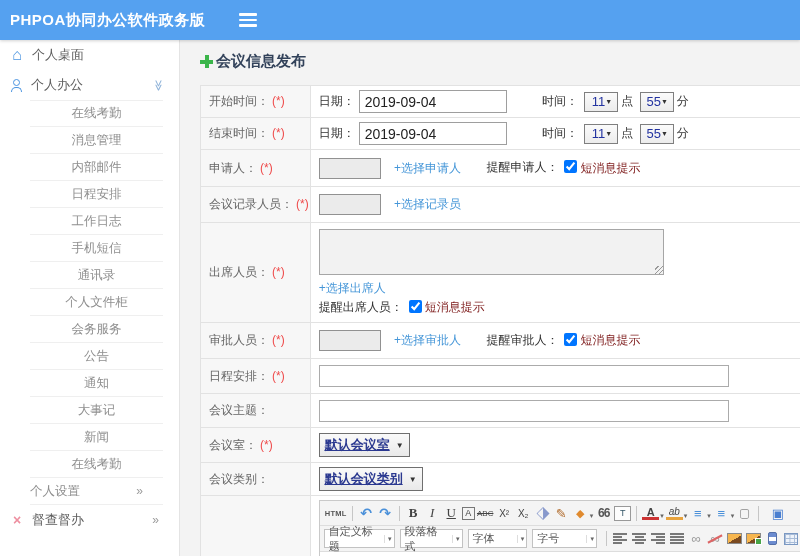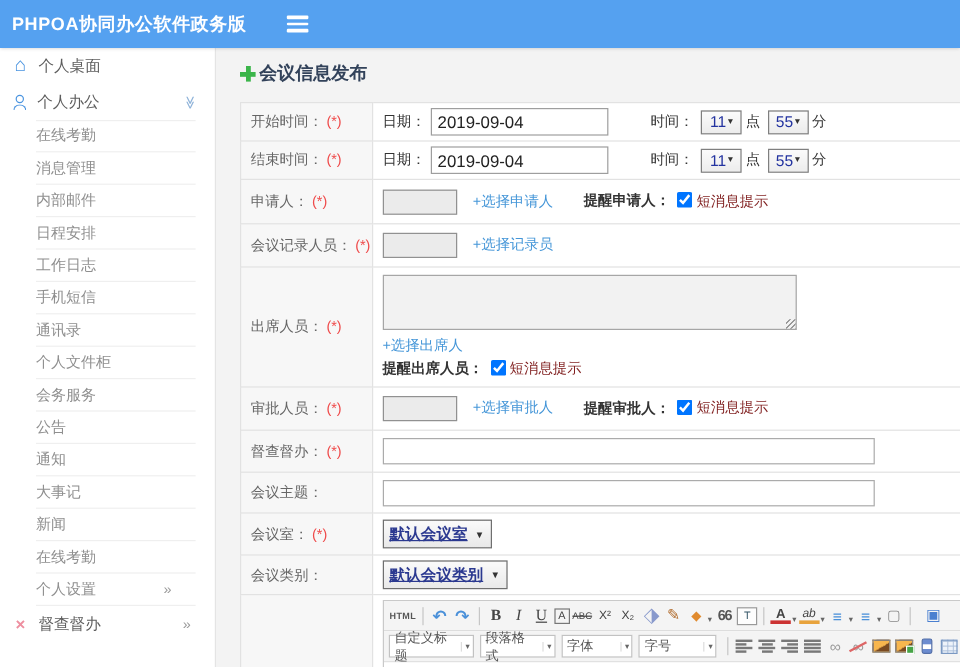--- a/index.html
+++ b/index.html
@@ -26,21 +26,21 @@
   .side-top { display:flex; align-items:center; height:30px; padding:0 14px 0 10px; font-size:13px; color:#5d5d5d; cursor:pointer; }
   .side-top .txt { margin-left:8px; }
   .home-glyph { color:#4a94e0; font-size:16px; line-height:1; width:14px; text-align:center; }
   .person-icon { width:13px; height:13px; position:relative; display:inline-block; }
   .person-icon::before { content:""; position:absolute; top:0; left:3px; width:5px; height:5px; border:1.5px solid #4a94e0; border-radius:50%; }
   .person-icon::after { content:""; position:absolute; bottom:0; left:1px; width:9px; height:4px; border:1.5px solid #4a94e0; border-bottom:none; border-radius:5px 5px 0 0; }
   .chev-dbl { margin-left:auto; color:#8fb3d9; font-size:11px; display:inline-block; transform:rotate(90deg); }
   .chev-right { margin-left:auto; margin-right:20px; color:#9a9a9a; font-size:12px; }
   .sub-list { list-style:none; margin:0; padding:0 0 0 30px; }
   .sub-list li { display:flex; align-items:center; height:27px; margin-right:16px; border-bottom:1px solid #efefef;
-                 font-size:12.5px; color:#8f8f8f; cursor:pointer; }
+                 font-size:12.5px; color:#8f8f8f; cursor:pointer;justify-content:center; }
   .sub-list li:first-child { border-top:1px solid #efefef; }
   .x-glyph { color:#ee8fa0; font-size:14px; font-weight:bold; width:14px; text-align:center; line-height:1; }
 
   
   .main { flex:1; padding:12px 0 0 20px; overflow:hidden; }
   .page-title { display:flex; align-items:center; margin:0 0 14px 0; font-size:15px; font-weight:bold; color:#32425a; }
   .plus-icon { position:relative; width:13px; height:13px; margin-right:3px; display:inline-block; }
   .plus-icon::before { content:""; position:absolute; left:0; top:5px; width:13px; height:3.5px; background:#3bb54a; }
   .plus-icon::after  { content:""; position:absolute; left:5px; top:0; width:3.5px; height:13px; background:#3bb54a; }
 
@@ -56,21 +56,21 @@
   .inl { color:#333; font-size:12px;text-align:right; }
   .date-input { width:148px; height:23px; border:1px solid #9e9e9e; font-size:14px; padding:1px 5px; color:#222;
                 font-family:inherit; margin:0 4px; vertical-align:middle; background:#fff; }
   .mini-select { display:inline-flex; align-items:center; justify-content:center; width:34px; height:20px;
                  border:1px solid #7f7f7f; background:linear-gradient(#fbfbfb,#ececec); padding:0 2px 0 3px;
                  margin:0 3px; vertical-align:middle; cursor:pointer; }
   .mini-select .v { color:#2333a0; font-size:13px; }
   .ms-arrow { font-size:7px; color:#333; }
   .ro-input { width:62px; height:21px; background:#ebebeb; border:1px solid #919191; margin-right:10px; vertical-align:middle; }
   .sel-link { color:#4596d8; text-decoration:none; font-size:12px; cursor:pointer; }
-  .remind { font-weight:bold; color:#333; margin-left:22px; }
+  .remind { font-weight:normal; color:#333; margin-left:22px; }
   .sms { color:#7f1d1d; }
   input[type=checkbox] { width:13px; height:13px; vertical-align:-2px; margin:0 3px 0 6px; cursor:pointer; }
   .ta-wrap { position:relative; display:inline-block; }
   .attend-ta { width:345px; height:46px; background:#f2f2f2; border:1px solid #a6a6a6; resize:none; display:block; }
   .grip { position:absolute; right:1px; bottom:1px; width:8px; height:8px;
           background:repeating-linear-gradient(135deg, transparent 0 2px, #999 2px 3px); }
   .stack > div { margin:2px 0; }
   .wide-input { width:410px; height:22px; border:1px solid #ababab; background:#fff; font-family:inherit; font-size:12px; padding:0 4px; }
   .room-select { display:inline-flex; align-items:center; gap:6px; border:1px solid #6f6f6f;
                  background:linear-gradient(#fafafa,#e9e9e9); padding:2px 5px; cursor:pointer; }
@@ -292,21 +292,21 @@
           </td>
           <td class="val">
             <input class="ro-input" type="text" readonly="" style="">
             <a class="sel-link">+选择审批人</a>
             <span class="remind">提醒审批人：</span><input type="checkbox" checked="" style=""><span class="sms">短消息提示</span>
           </td>
         </tr>
 
         <tr class="trh35">
           <td class="lbl">
-            <span>督查督办：</span><span class="req">(*)</span>
+            <span>日程安排：</span><span class="req">(*)</span>
           </td>
           <td class="val">
             <input class="wide-input" type="text" style="">
           </td>
         </tr>
 
         <tr class="trh34">
           <td class="lbl">
             <span>会议主题：</span>
           </td>

